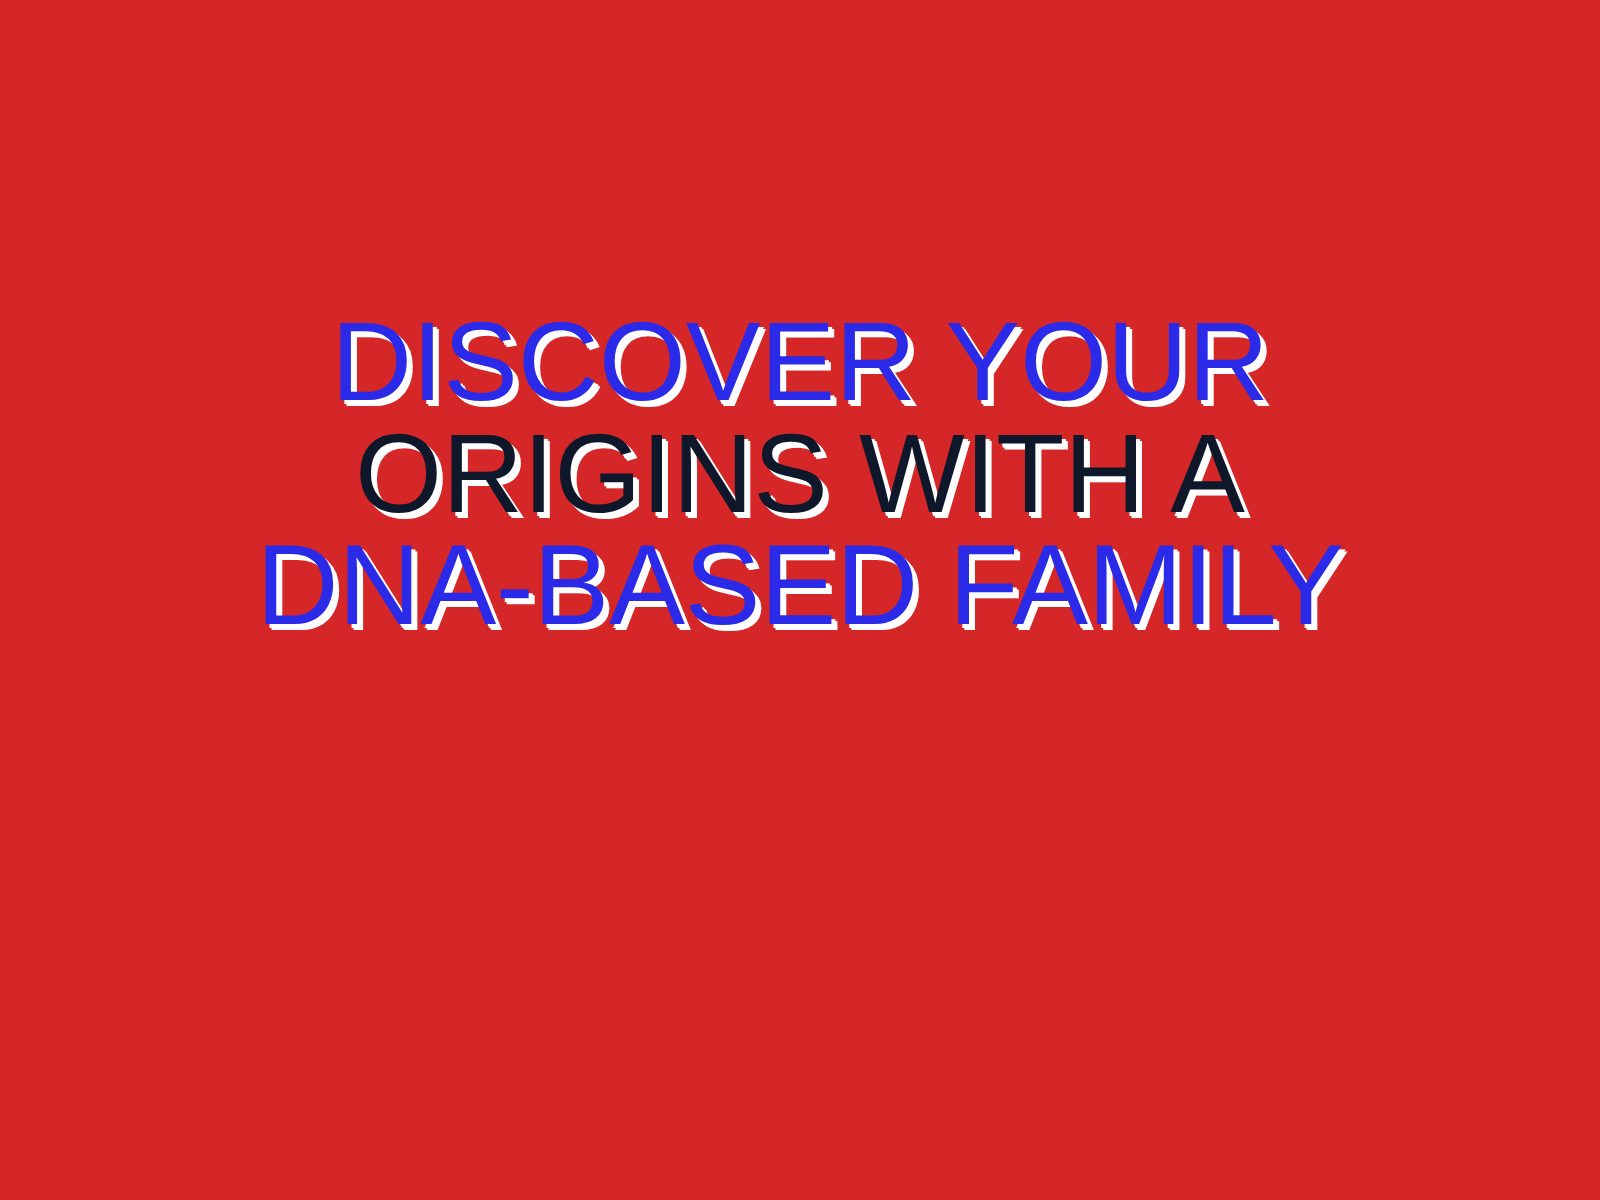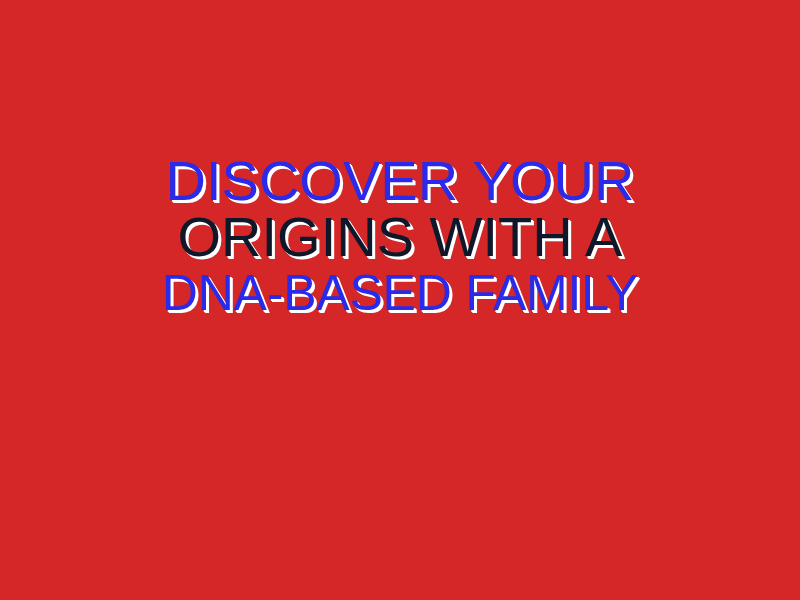--- a/index.html
+++ b/index.html
@@ -54,21 +54,21 @@
     white-space: nowrap;
     
     text-shadow:
        2px 2px 0 #ffffff,
        3px 3px 0 #ffffff;
     -webkit-font-smoothing: antialiased;
   }
 
   
   .headline-line.line-3 {
-    font-size: 50px;
+    font-size: 57px;
     letter-spacing: -0.2px;
   }
 </style>
 </head>
 <body>
 
 <div id="slide" style="background: rgb(213, 39, 39);">
 
   <div id="headline-block">
 

